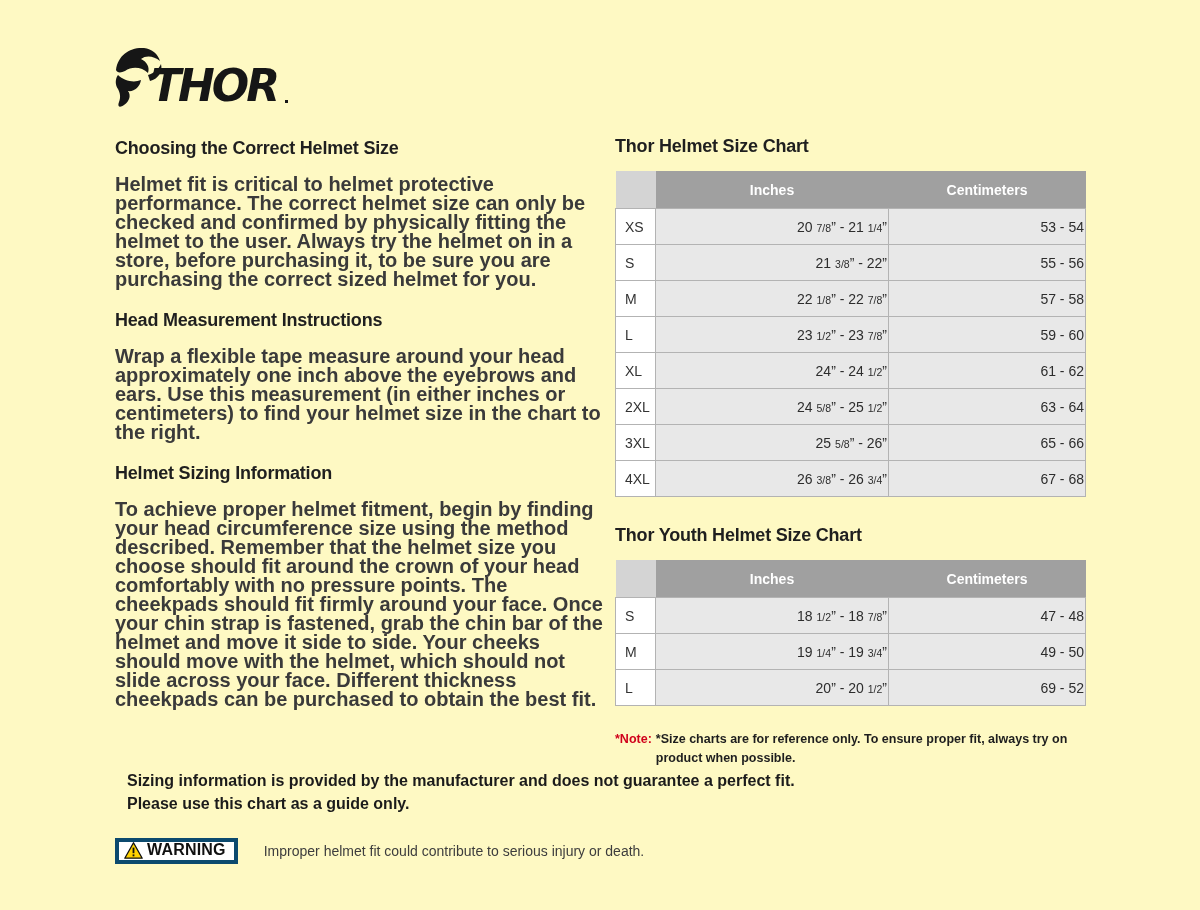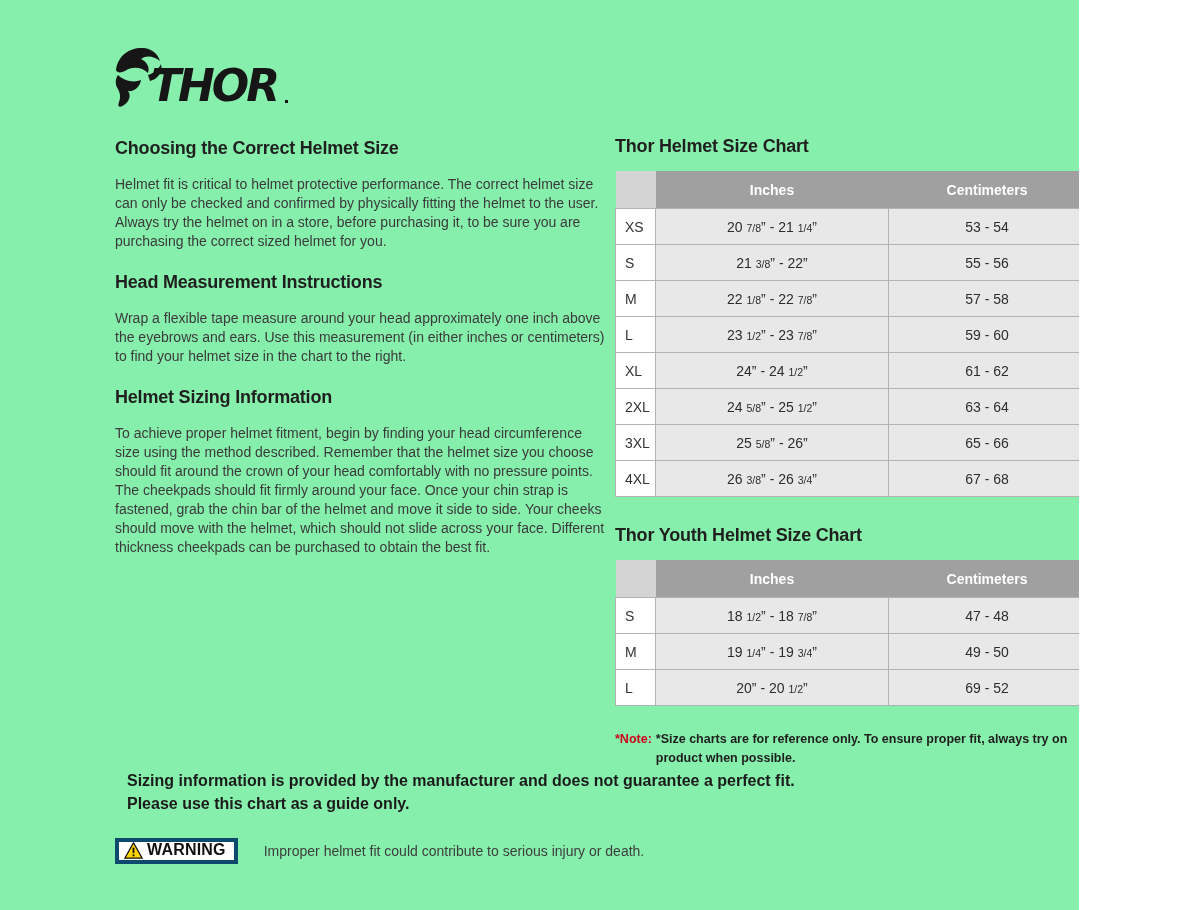--- a/index.html
+++ b/index.html
@@ -1,38 +1,38 @@
 <!DOCTYPE html>
 <html><head>
 <meta charset="utf-8">
 <style>
   html,body{margin:0;padding:0;background:#ffffff;}
-  .page{position:relative;width:1079px;height:910px;background:#86efac;overflow:hidden;
+  .page{position:relative;width:1200px;height:910px;background:#fef9c3;overflow:hidden;
         font-family:"Liberation Sans", sans-serif;color:#222;}
 
   
   .logo{position:absolute;left:113px;top:44px;width:185px;height:68px;}
 
   
   .col-left{position:absolute;left:115px;top:138px;width:492px;}
   .col-right{position:absolute;left:615px;top:136px;width:470px;}
 
   .sec-heading{font-size:18px;font-weight:bold;color:#1f1f1f;letter-spacing:-0.2px;margin:0 0 13px 0;}
-  .sec-body{font-size:14px;line-height:19px;color:#3a3a3a;margin:16px 0 21px 0;}
+  .sec-body{font-size:20px;line-height:19px;color:#3a3a3a;margin:16px 0 21px 0;font-weight:bold;}
 
   .chart-title{font-size:18px;font-weight:bold;color:#1f1f1f;letter-spacing:-0.2px;margin:0 0 14px 0;}
   .chart-title.youth{margin-top:28px;}
 
   table.size-table{border-collapse:collapse;width:470px;table-layout:fixed;}
   table.size-table td{border:1px solid #b3b3b3;height:33px;font-size:14px;}
   table.size-table thead th{border:0;height:35px;font-size:14px;font-weight:bold;color:#ffffff;
         background:#a0a0a0;text-align:center;}
   table.size-table thead th.corner{background:#d4d4d4;}
   td.size-label{background:#ffffff;text-align:left;padding-left:9px;color:#333333;}
-  td.val{background:#e8e8e8;text-align:center;color:#2d2d2d;}
+  td.val{background:#e8e8e8;text-align:right;color:#2d2d2d;}
   .frac{font-size:10.5px;}
 
   .note{display:flex;margin-top:24px;font-weight:bold;font-size:12.5px;line-height:1.55;color:#1e1e1e;}
   .note-label{color:#d0021b;flex:none;margin-right:4px;}
   .note-text{max-width:428px;}
 
   .footer-text{position:absolute;left:127px;top:769px;width:820px;font-size:16px;font-weight:bold;
         color:#1b1b1b;line-height:1.45;}
 
   .warning-row{position:absolute;left:115px;top:838px;display:flex;align-items:center;}

